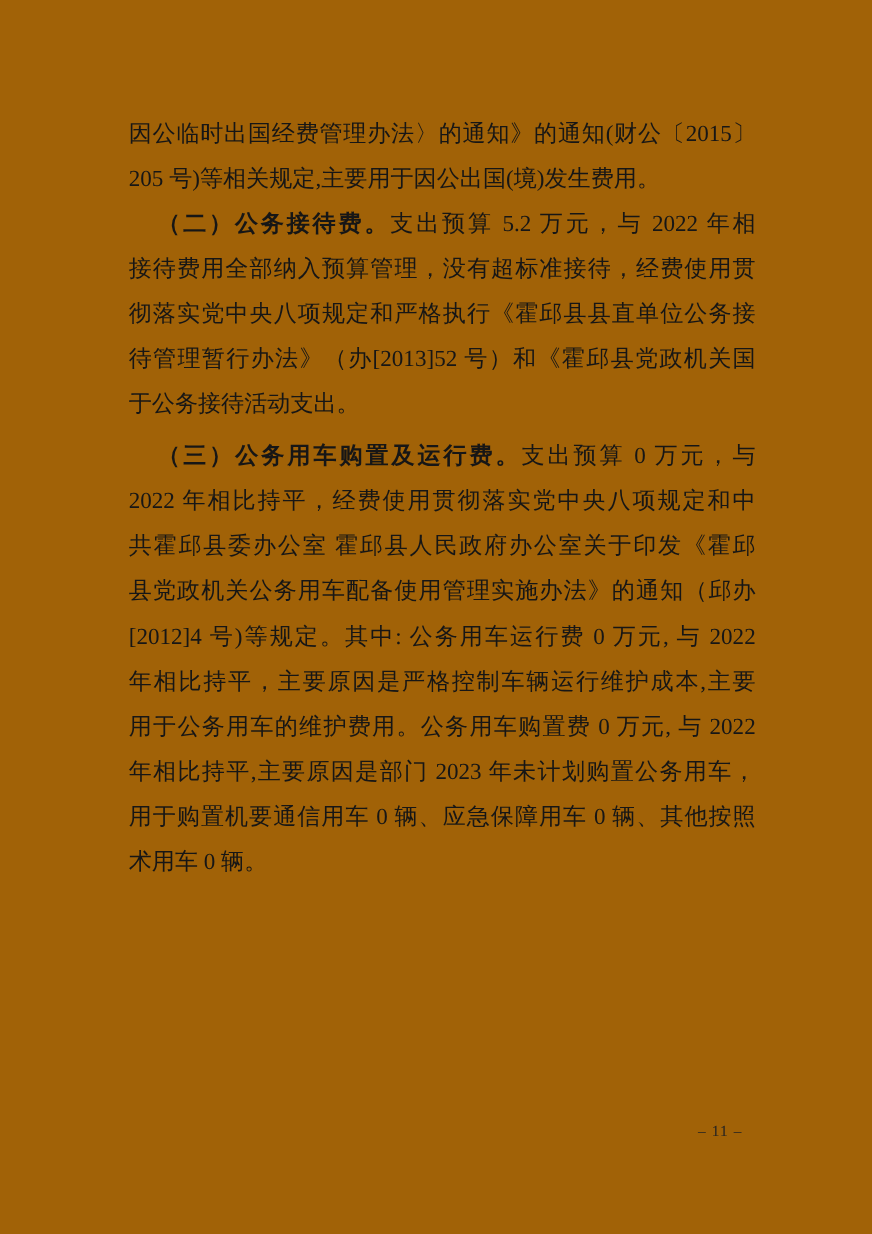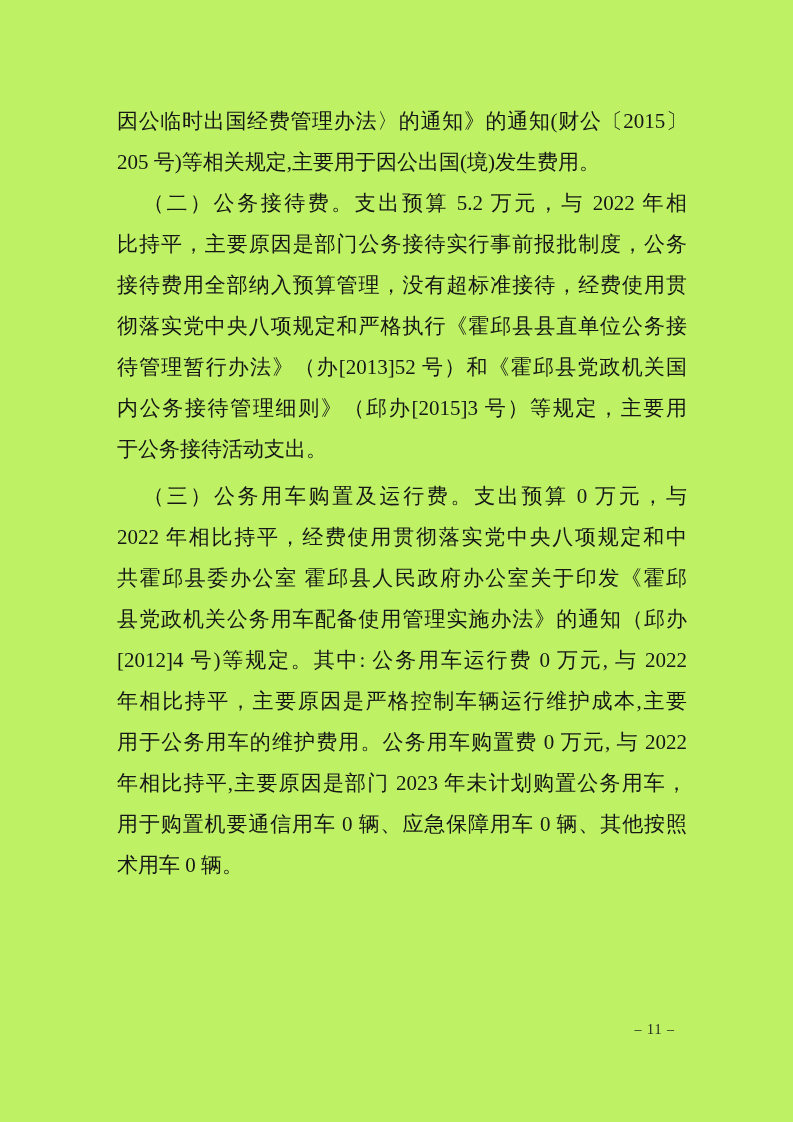--- a/index.html
+++ b/index.html
@@ -12,21 +12,21 @@
     width: 793px;
     height: 1122px;
     position: relative;
     overflow: hidden;
     font-family: "Liberation Serif", "DejaVu Serif", serif;
     color: #161616;
   }
   .page {
     position: absolute;
     inset: 0;
-    background: #bef264;
+    background: #a16207;
     padding-left: 32px;
   }
   .content {
     position: absolute;
     left: 117px;
     top: 101px;
     width: 570px;
     font-size: 21px;
     line-height: 41px;
   }
@@ -39,21 +39,21 @@
     min-height: 41px;
   }
   .line.line-end {
     text-align: left;
     text-align-last: left;
   }
   .line.line-first {
     text-indent: 26px;
   }
   .lead {
-    font-weight: 400;
+    font-weight: 700;
   }
   .pagenum {
     position: absolute;
     left: 117px;
     top: 1012px;
     width: 570px;
     text-align: right;
     padding-right: 12px;
     box-sizing: border-box;
     font-size: 14px;
@@ -69,25 +69,23 @@
 
   <div class="content">
 
     <div class="para para-1">
       <div class="line">因公临时出国经费管理办法〉的通知》的通知(财公〔2015〕</div>
       <div class="line line-end">205 号)等相关规定,主要用于因公出国(境)发生费用。</div>
     </div>
 
     <div class="para para-2">
       <div class="line line-first"><span class="lead">（二）公务接待费。</span><span>支出预算 5.2 万元，与 2022 年相</span></div>
-      <div class="line">比持平，主要原因是部门公务接待实行事前报批制度，公务</div>
       <div class="line">接待费用全部纳入预算管理，没有超标准接待，经费使用贯</div>
       <div class="line">彻落实党中央八项规定和严格执行《霍邱县县直单位公务接</div>
       <div class="line">待管理暂行办法》（办[2013]52 号）和《霍邱县党政机关国</div>
-      <div class="line">内公务接待管理细则》（邱办[2015]3 号）等规定，主要用</div>
       <div class="line line-end">于公务接待活动支出。</div>
     </div>
 
     <div class="para para-3">
       <div class="line line-first"><span class="lead">（三）公务用车购置及运行费。</span><span>支出预算 0 万元，与</span></div>
       <div class="line">2022 年相比持平，经费使用贯彻落实党中央八项规定和中</div>
       <div class="line">共霍邱县委办公室 霍邱县人民政府办公室关于印发《霍邱</div>
       <div class="line">县党政机关公务用车配备使用管理实施办法》的通知（邱办</div>
       <div class="line">[2012]4 号)等规定。其中: 公务用车运行费 0 万元, 与 2022</div>
       <div class="line">年相比持平，主要原因是严格控制车辆运行维护成本,主要</div>

